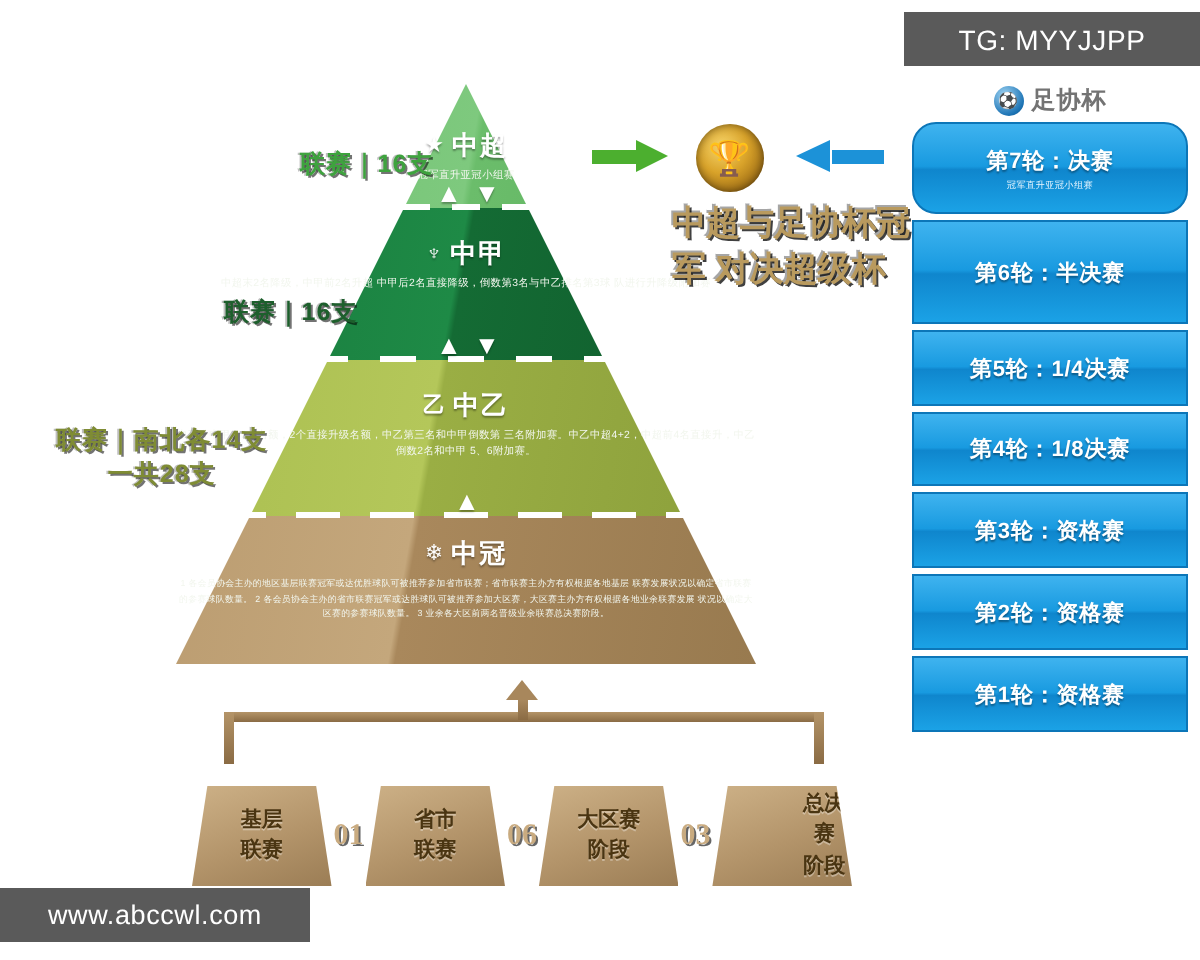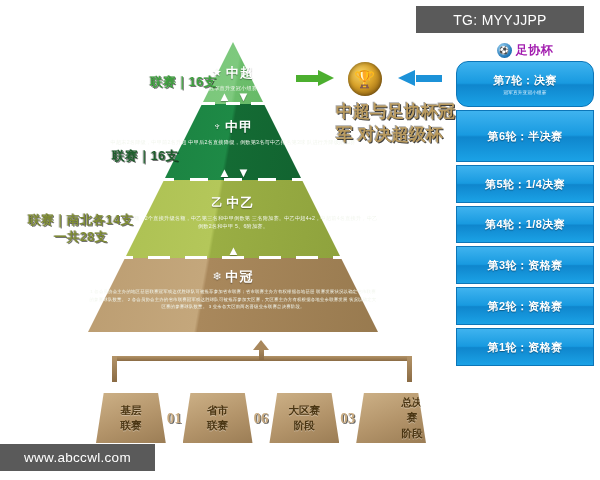--- a/index.html
+++ b/index.html
@@ -13,21 +13,21 @@
 
   
   .wm {
     position: absolute;
     background: #5a5a5a;
     color: #ffffff;
     font-size: 13px;
     letter-spacing: .3px;
     display: flex; align-items: center; justify-content: center;
   }
-  #wm-top { right: 16px; top: 6px; width: 168px; height: 27px; font-size: 14px; }
+  #wm-top { right: 0; top: 6px; width: 148px; height: 27px; font-size: 14px; }
   #wm-bottom { left: 0; bottom: 9px; width: 155px; height: 27px; font-size: 13.5px; }
 
   
   #pyramid { position: absolute; left: 88px; top: 42px; width: 290px; height: 290px; }
 
   
   .tierbox { position:absolute; left:0; width:290px; overflow:hidden; }
   .tierbox .full {
     position:absolute; left:0; width:290px; height:290px;
     clip-path: polygon(50% 0%, 100% 100%, 0% 100%);
@@ -104,21 +104,21 @@
 
   
   #cup { position:absolute; left: 456px; top: 40px; width: 138px; height: 300px; }
   #cup-header { position:absolute; left: 0; top: 0; width: 138px; height: 20px;
                 display:flex; align-items:center; justify-content:center; gap: 4px; }
   #cup-header .badge {
     width: 15px; height: 15px; border-radius: 50%;
     background: radial-gradient(circle at 35% 30%, #9fd4f3, #1d74b5 70%, #0d4f83);
     display:flex;align-items:center;justify-content:center;font-size:8px;color:#fff;
   }
-  #cup-header .t { font-size: 12px; font-weight:bold; color:#a21caf;
+  #cup-header .t { font-size: 12px; font-weight:bold; color:#737373;
                    text-shadow: 0 1px 0 rgba(255,255,255,.6); letter-spacing:.5px; }
   #cup-list { position:absolute; left:0; top: 21px; width: 138px; }
   .cup-row {
     position:relative; width: 138px; margin-bottom: 3px;
     background: linear-gradient(180deg,#3fb3ef 0%, #189ae0 48%, #0f86cd 52%, #1ba2e6 100%);
     border: 1px solid #0c76b8;
     display:flex; flex-direction:column; align-items:center; justify-content:center;
     color:#ffffff;
   }
   .cup-row .lbl { font-size: 11px; font-weight:bold; letter-spacing:.4px;

